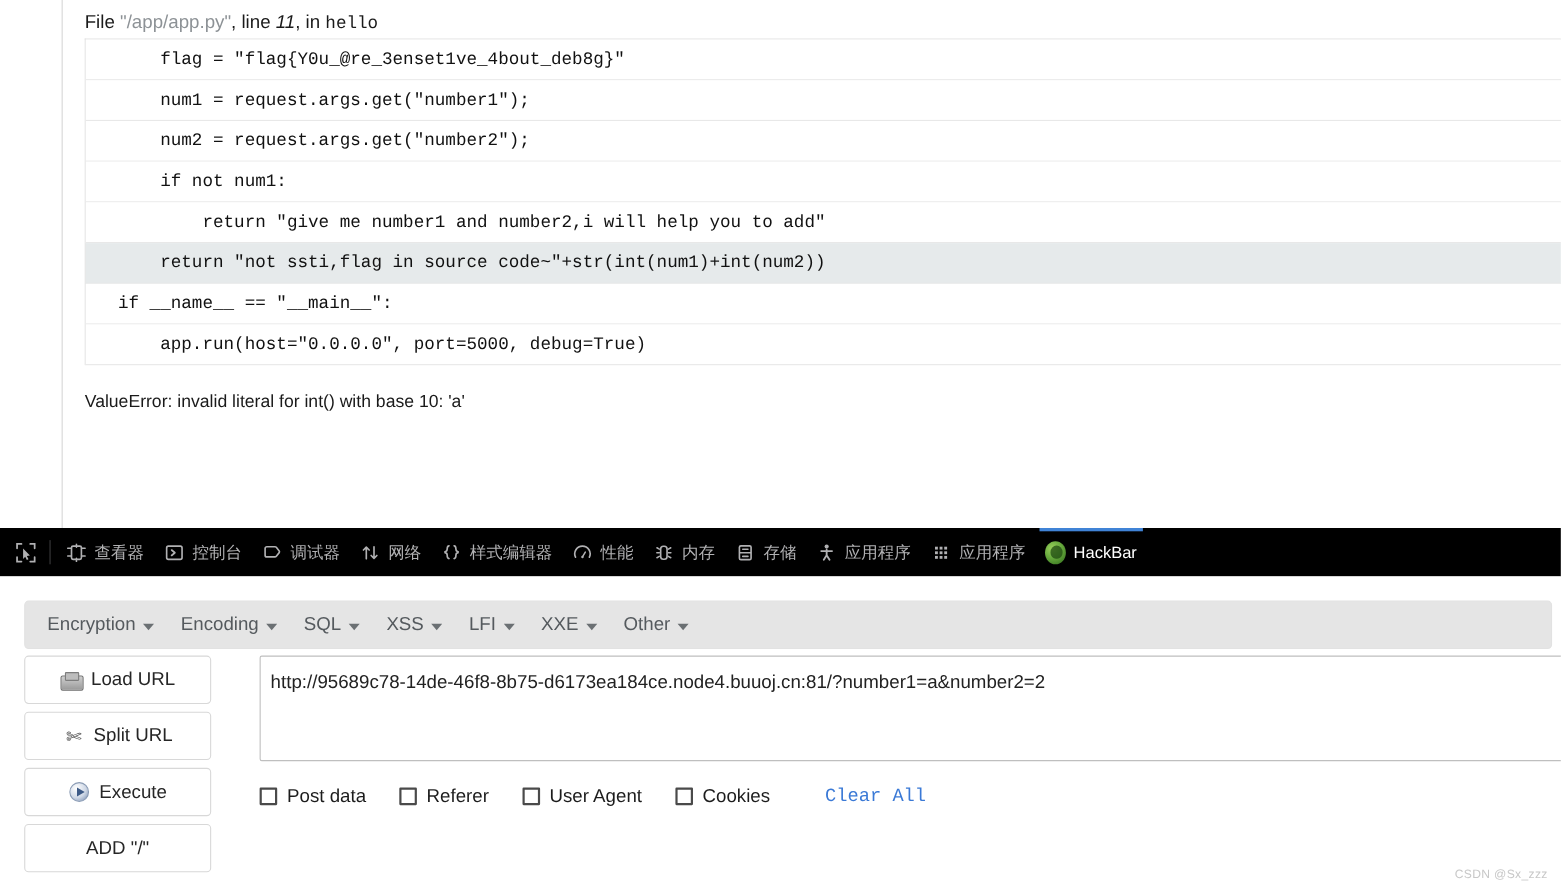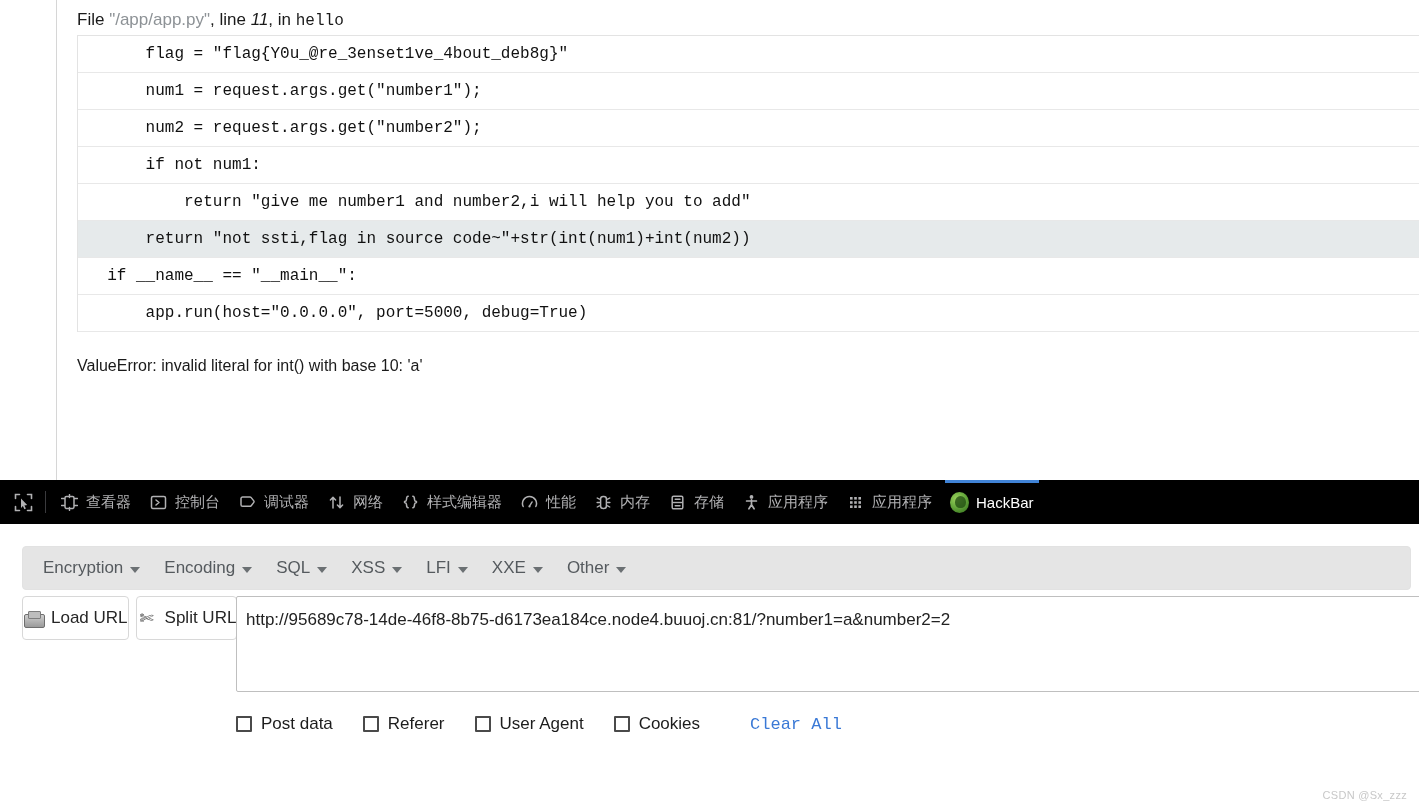--- a/index.html
+++ b/index.html
@@ -171,21 +171,21 @@
     display: inline-block;
     margin-top: 3px;
   }
 
   .hb-body {
     position: absolute; left: 0; top: 64px; width: 1419px; height: 219px;
   }
   .hb-leftcol {
     position: absolute; left: 22px; top: 8px;
     width: 170px;
-    display: flex; flex-direction: row; gap: 7px;
+    display: flex; flex-direction: column; gap: 7px;
   }
   .hb-btn {
     height: 44px;
     border: 1px solid #d8d8d8;
     border-radius: 4px;
     background: #ffffff;
     display: flex; align-items: center; justify-content: center;
     gap: 8px;
     font-size: 17px;
     color: #262626;
@@ -465,20 +465,26 @@
           <span class="bico">
               <span class="ico-disk"></span>
             </span>
           <span>Load URL</span>
         </div>
         <div class="hb-btn">
           <span class="bico">
               <span class="ico-scissors">✄</span>
             </span>
           <span>Split URL</span>
+        </div>
+        <div class="hb-btn">
+          <span class="bico">
+              <span class="ico-play"></span>
+            </span>
+          <span>Execute</span>
         </div>
         <div class="hb-btn">
           <span>ADD "/"</span>
         </div>
       </div>
 
       <div class="hb-rightcol">
         <textarea class="hb-url" placeholder="" style="">http://95689c78-14de-46f8-8b75-d6173ea184ce.node4.buuoj.cn:81/?number1=a&amp;number2=2</textarea>
 
         <div class="hb-opts">

